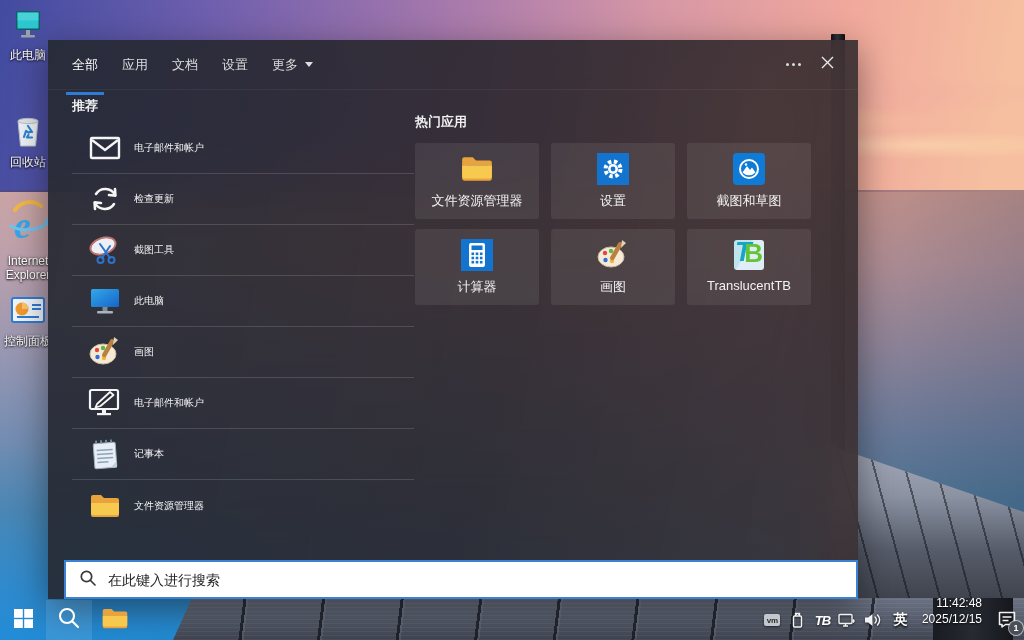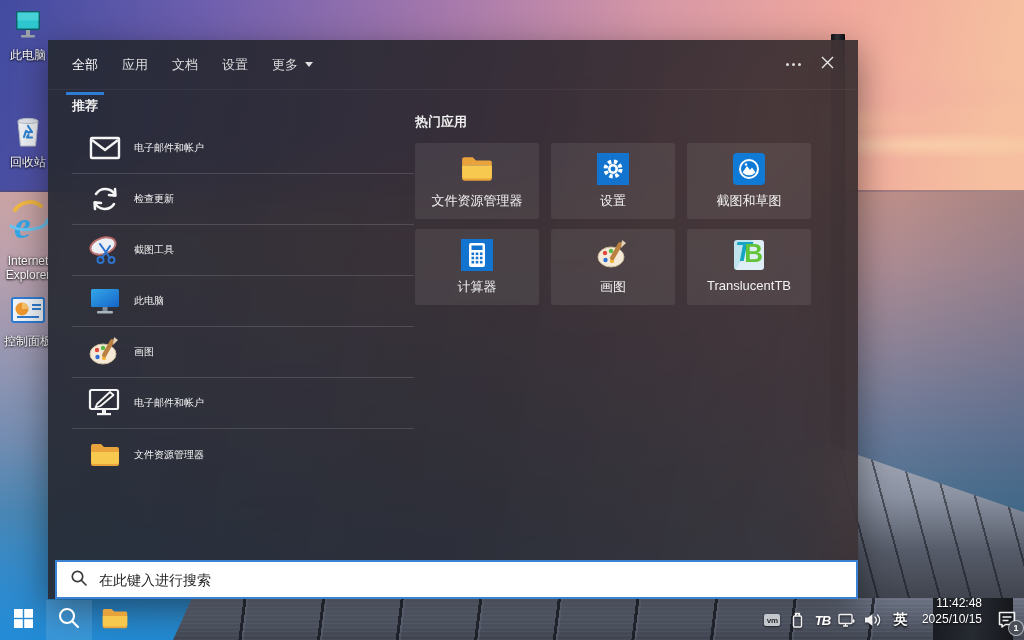--- a/index.html
+++ b/index.html
@@ -72,21 +72,21 @@
        align-items:center;padding-top:9px;box-sizing:border-box;cursor:pointer;}
   .app-ic{width:34px;height:34px;display:flex;align-items:center;justify-content:center;}
   .app-lbl{margin-top:6px;font-size:13px;color:#f2f2f2;white-space:nowrap;}
 
   .blue-tile{width:32px;height:32px;background:#1274cf;display:flex;align-items:center;justify-content:center;}
   .tb-tile{width:30px;height:30px;border-radius:3px;background:linear-gradient(120deg,#bfe4ee 40%,#dfeef6 40%);
        position:relative;overflow:hidden;font-weight:bold;}
   .tb-tile .t{position:absolute;left:1px;top:-3px;font-size:27px;color:#17a5c4;font-style:italic;}
   .tb-tile .b{position:absolute;right:1px;top:-2px;font-size:26px;color:#64c438;}
 
-  .searchbar{position:absolute;left:7px;right:0;bottom:0;height:39px;background:#fff;
+  .searchbar{position:absolute;left:16px;right:0;bottom:0;height:39px;background:#fff;
        border:2px solid #3b82d4;box-sizing:border-box;display:flex;align-items:center;padding-left:13px;}
   .searchbar input{border:none;outline:none;background:transparent;font-size:14px;color:#1b1b1b;
        margin-left:9px;width:680px;font-family:inherit;}
   .searchbar input::placeholder{color:#1f1f1f;opacity:1;}
 
   
   .taskbar{position:absolute;left:0;top:600px;width:1024px;height:40px;z-index:20;display:flex;align-items:center;}
   .tb-btn{width:46px;height:40px;display:flex;align-items:center;justify-content:center;cursor:pointer;flex:none;}
   .tb-btn.search-open{background:rgba(255,255,255,.10);}
   .tb-flex{flex:1;}
@@ -276,20 +276,31 @@
             <svg width="34" height="30" viewBox="0 0 34 30">
               <rect x="2" y="2" width="28" height="19" rx="1.5" fill="none" stroke="#f5f5f5" stroke-width="2.2"></rect>
               <rect x="14" y="21" width="4" height="4" fill="#f5f5f5"></rect>
               <rect x="9" y="25" width="14" height="2.2" fill="#f5f5f5"></rect>
               <path d="M9,16 L22,4 l3.5,3 L12.5,18 l-5,1.5 Z" fill="#2a2c34" stroke="#f5f5f5" stroke-width="1.8" stroke-linejoin="round"></path>
             </svg>
           </span>
           <span class="rec-lbl">电子邮件和帐户</span>
         </div>
 
+        <div class="rec-row">
+          <span class="rec-ic">
+            <svg width="30" height="32" viewBox="0 0 30 32">
+              <rect x="4" y="5" width="22" height="25" rx="1.5" fill="#e8eef5" stroke="#9fb0c2" stroke-width="1" transform="rotate(-4 15 17)"></rect>
+              <path d="M7,12 h16 M7,16 h16 M7,20 h16 M7,24 h11" stroke="#8ea3b8" stroke-width="1.4" transform="rotate(-4 15 17)"></path>
+              <path d="M7,5 v-3 M12,5 v-3 M17,5 v-3 M22,5 v-3" stroke="#7d8ea0" stroke-width="1.8" transform="rotate(-4 15 17)"></path>
+              <path d="M20,30 l6,-6 v6 z" fill="#c3cfdc" transform="rotate(-4 15 17)"></path>
+            </svg>
+          </span>
+          <span class="rec-lbl">记事本</span>
+        </div>
 
         <div class="rec-row">
           <span class="rec-ic">
             <svg width="32" height="26" viewBox="0 0 32 26">
               <path d="M2,4 a2,2 0 0 1 2,-2 h8 l3,3 h13 a2,2 0 0 1 2,2 v15 a2,2 0 0 1 -2,2 h-24 a2,2 0 0 1 -2,-2 Z" fill="#e8a33d"></path>
               <rect x="5" y="10" width="22" height="9" rx="1" fill="#3f8fd9"></rect>
               <path d="M2,10 h28 v10 a2,2 0 0 1 -2,2 h-24 a2,2 0 0 1 -2,-2 Z" fill="#f7c94f"></path>
             </svg>
           </span>
           <span class="rec-lbl">文件资源管理器</span>
@@ -455,21 +466,21 @@
       </div>
       <div class="tray-ic">
         <svg width="19" height="16" viewBox="0 0 19 16">
           <path d="M2,5.5 h3.2 L9.5,2 v12 L5.2,10.5 H2 Z" fill="#f2f2f2"></path>
           <path d="M12,5 a4,4 0 0 1 0,6 M14.5,3 a7,7 0 0 1 0,10" fill="none" stroke="#f2f2f2" stroke-width="1.4" stroke-linecap="round"></path>
         </svg>
       </div>
       <div class="tray-ic lang">英</div>
       <div class="clock">
         <div>11:42:48</div>
-        <div>2025/10/15</div>
+        <div>2025/12/15</div>
       </div>
       <div class="notif">
         <span>
           <svg width="20" height="19" viewBox="0 0 20 19">
             <path d="M2.5,3.5 h15 v12 h-9 l-3.5,2.5 v-2.5 h-2.5 Z" fill="none" stroke="#f2f2f2" stroke-width="1.5" stroke-linejoin="round"></path>
             <path d="M5.5,8 h9 M5.5,11.5 h6" stroke="#f2f2f2" stroke-width="1.4"></path>
           </svg>
         </span>
         <span class="badge">1</span>
       </div>

